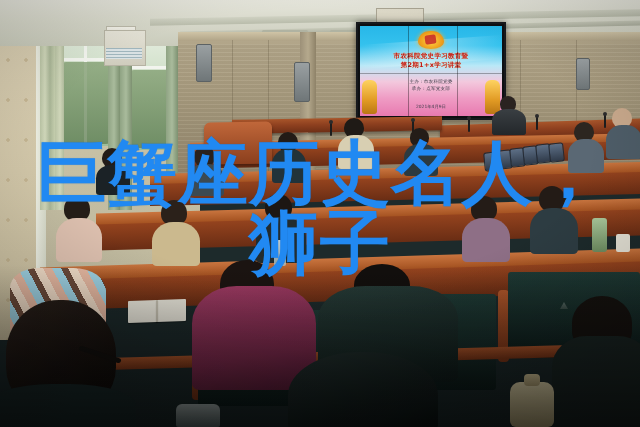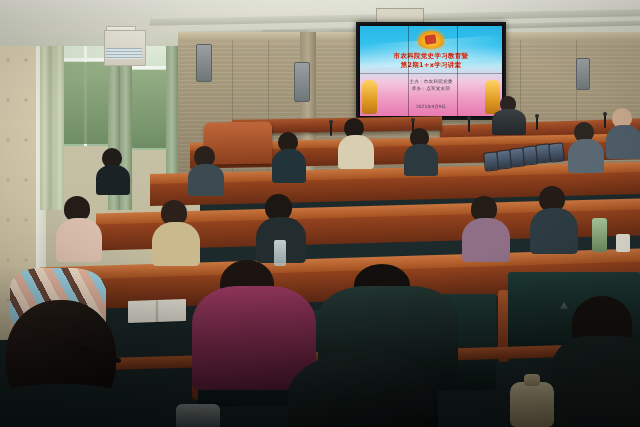--- a/index.html
+++ b/index.html
@@ -351,14 +351,16 @@
   <div style="position:absolute;left:510px;top:382px;width:44px;height:45px;
     background:linear-gradient(180deg,#e8dcb2,#c6b684);border-radius:10px 10px 6px 6px;"></div>
   <div style="position:absolute;left:524px;top:374px;width:16px;height:12px;
     background:linear-gradient(180deg,#d8c99c,#b5a477);border-radius:4px;"></div>
 
   <div style="position:absolute;left:176px;top:404px;width:44px;height:23px;
     background:linear-gradient(180deg,rgba(220,230,228,.75),rgba(150,170,168,.55));border-radius:6px 6px 2px 2px;"></div>
 
   <div class="layer vignette"></div>
 
+  <div class="overlay-text">巨蟹座历史名人，
+狮子</div>
 
 </div>
 
 </body></html>

